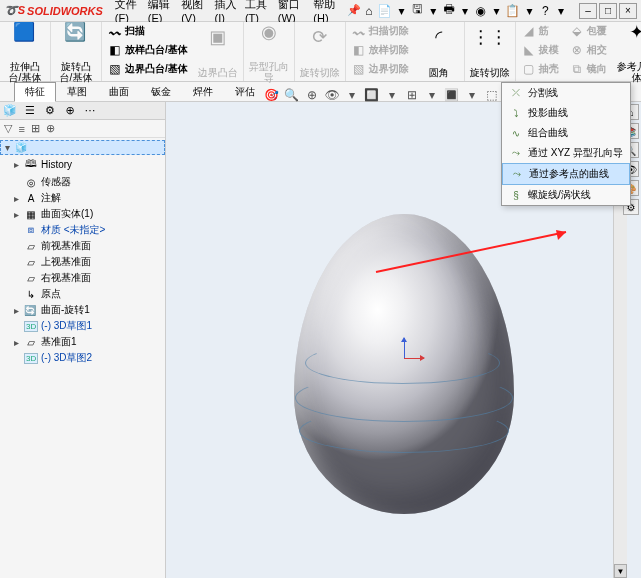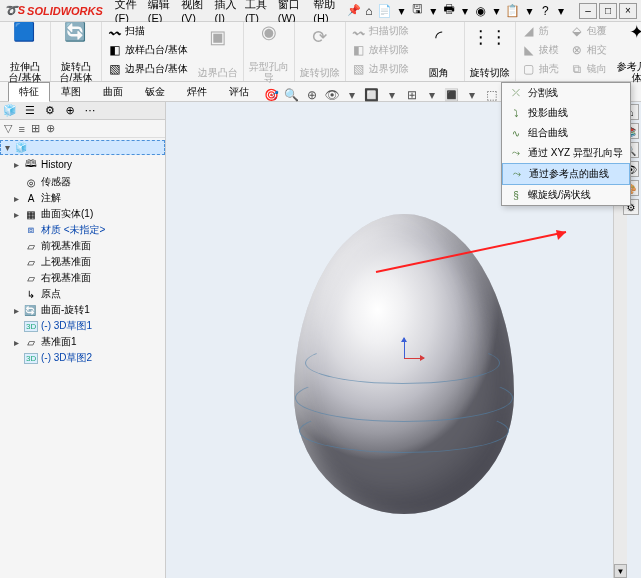--- a/index.html
+++ b/index.html
@@ -15,25 +15,25 @@
 .titlebar .win-controls { display: flex; margin-left: 8px; }
 .titlebar .win-btn { width: 18px; height: 16px; display: flex; align-items: center; justify-content: center; cursor: pointer; font-size: 10px; border: 1px solid #999; background: #eee; margin-left: 2px; }
 
 .ribbon { height: 60px; background: #f5f5f5; display: flex; border-bottom: 1px solid #ccc; position: relative; }
 .ribbon-group { display: flex; flex-direction: column; align-items: center; padding: 2px 4px; border-right: 1px solid #ddd; }
 .ribbon-btn-lg { display: flex; flex-direction: column; align-items: center; justify-content: center; width: 42px; height: 56px; cursor: pointer; }
 .ribbon-btn-lg .icon { width: 24px; height: 24px; display: flex; align-items: center; justify-content: center; font-size: 18px; }
 .ribbon-btn-lg .label { font-size: 10px; text-align: center; line-height: 1.1; margin-top: 18px; }
 .ribbon-btn-sm { display: flex; align-items: center; height: 18px; cursor: pointer; padding: 0 3px; }
 .ribbon-btn-sm .icon { width: 16px; height: 16px; display: flex; align-items: center; justify-content: center; font-size: 12px; margin-right: 2px; }
-.ribbon-btn-sm .label { font-size: 10px; white-space: nowrap; }
+.ribbon-btn-sm .label { font-size: 10px; white-space: nowrap; font-weight: bold; }
 .ribbon-col { display: flex; flex-direction: column; justify-content: space-around; height: 56px; padding: 0 2px; }
 .disabled { color: #aaa; }
 
-.tabbar { height: 20px; background: #f5f5f5; display: flex; align-items: center; border-bottom: 1px solid #ccc; padding-left: 8px; text-align: center; }
+.tabbar { height: 20px; background: #f5f5f5; display: flex; align-items: center; border-bottom: 1px solid #ccc; padding-left: 14px; text-align: center; }
 .tab { padding: 2px 10px; border: 1px solid transparent; cursor: pointer; font-size: 10px; }
 .tab.active { background: #fff; border: 1px solid #999; border-bottom-color: #fff; }
 .view-icons { position: absolute; right: 120px; top: 86px; display: flex; gap: 2px; }
 .view-icons .vi { width: 18px; height: 18px; display: flex; align-items: center; justify-content: center; cursor: pointer; font-size: 12px; color: #555; }
 
 .main { display: flex; height: 476px; }
 .leftpanel { width: 166px; background: #f5f5f5; border-right: 1px solid #ccc; display: flex; flex-direction: column; }
 .lp-tabs { height: 18px; background: #eaeaea; display: flex; align-items: center; border-bottom: 1px solid #ccc; }
 .lp-tab { width: 20px; height: 18px; display: flex; align-items: center; justify-content: center; font-size: 11px; cursor: pointer; }
 .lp-toolbar { height: 18px; display: flex; align-items: center; padding: 0 4px; gap: 6px; border-bottom: 1px solid #ddd; }

